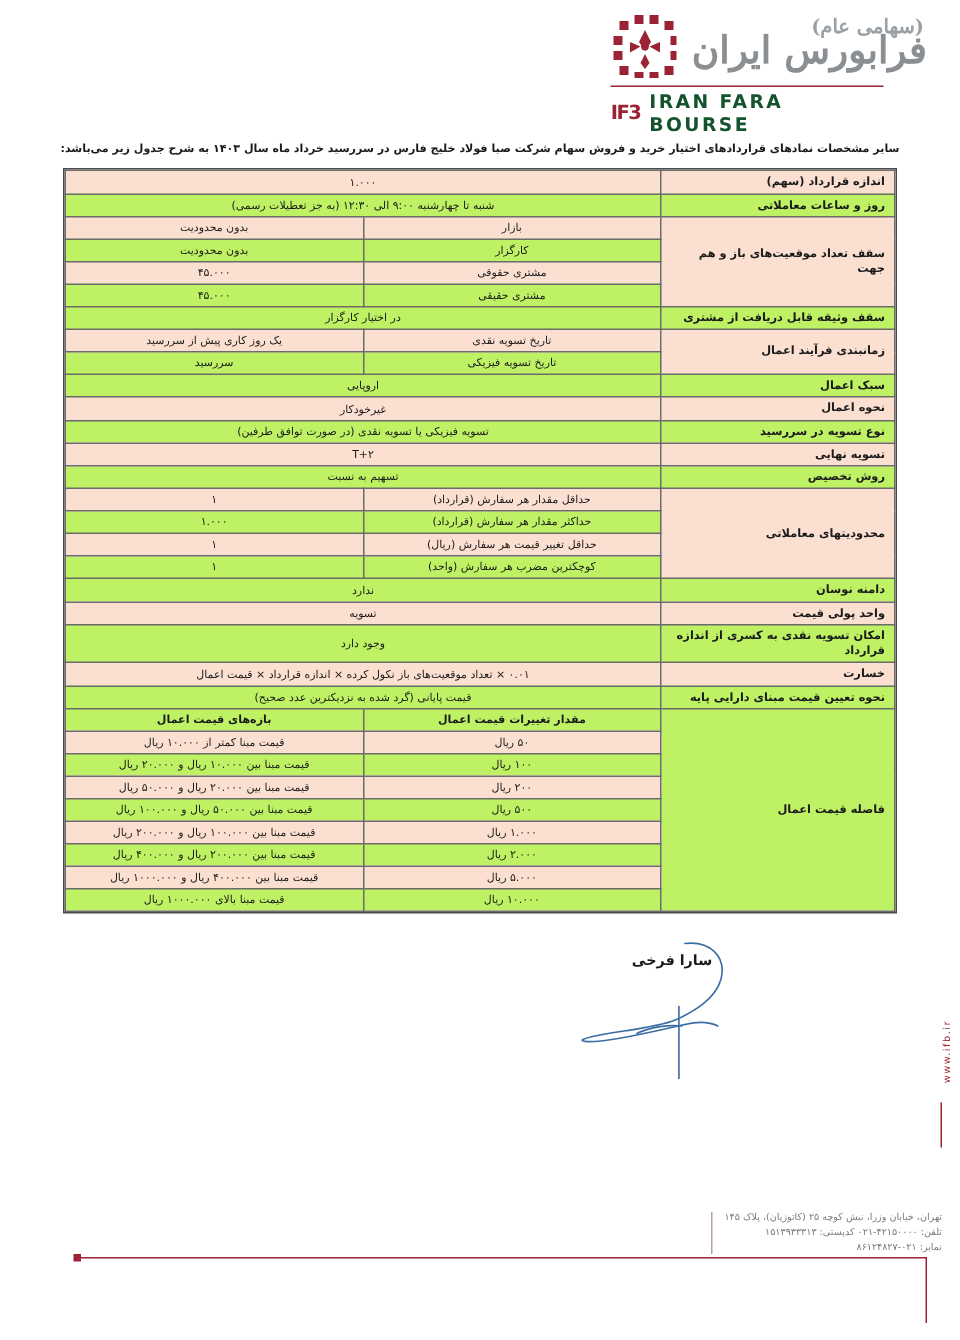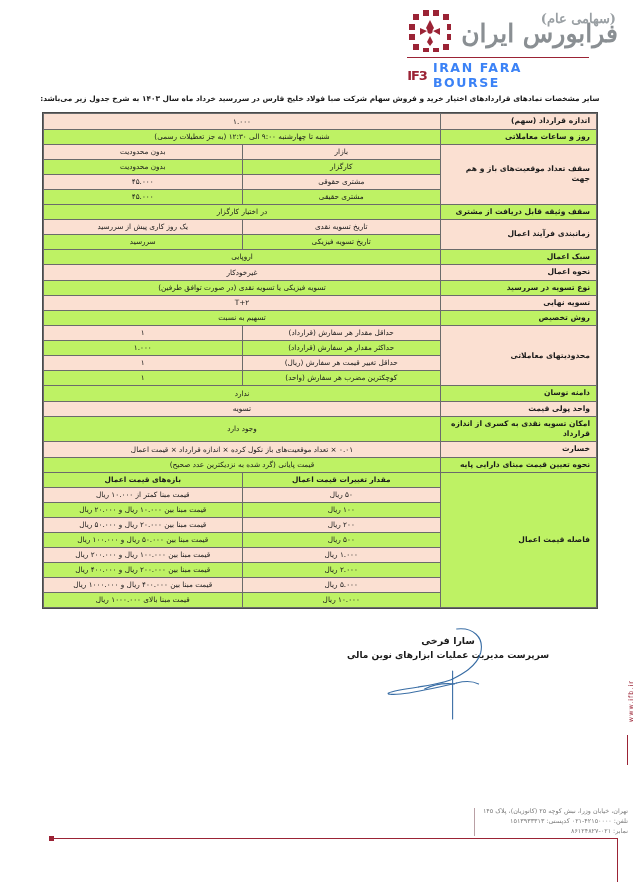--- a/index.html
+++ b/index.html
@@ -74,21 +74,21 @@
     font-family: "DejaVu Sans", sans-serif;
     font-size: 13px;
     font-weight: bold;
     color: #9b2335;
     letter-spacing: -1px;
   }
   .logo-en {
     font-family: "DejaVu Sans", sans-serif;
     font-size: 12.5px;
     font-weight: bold;
-    color: #3b82f6;
+    color: #14532d;
     letter-spacing: 1.6px;
   }
 
   
   .doc-title {
     text-align: center;
     font-size: 7.4px;
     font-weight: bold;
     color: #1a1a1a;
     padding: 2px 30px 8px 30px;
@@ -444,21 +444,20 @@
     <g fill="none" stroke="#3a6ea5" stroke-width="1.1" stroke-linecap="round">
       <path d="M96 2 C112 0 124 10 120 26 C116 40 100 48 92 52"></path>
       <path d="M92 52 C84 56 70 58 58 60"></path>
       <path d="M58 60 C44 62 32 64 28 66 C26 67 30 68 40 67 C58 65 78 60 96 56"></path>
       <path d="M96 56 C104 54 112 54 118 57"></path>
       <path d="M92 44 L92 92"></path>
       <path d="M64 62 C72 58 84 56 94 57"></path>
     </g>
   </svg>
   <div class="sig-name">سارا فرخی</div>
-  <div class="sig-title">سرپرست مدیریت عملیات ابزارهای نوین مالی</div>
 </div>
 
 <div class="side-url">www.ifb.ir</div>
 <div class="side-line"></div>
 
 <div class="footer">
   <div class="footer-inner">
     <div class="foot-fa">
       <div>تهران، خیابان وزرا، نبش کوچه ۲۵ (کاتوزیان)، پلاک ۱۴۵</div>
       <div>تلفن: ۴۲۱۵۰۰۰۰-۰۲۱      کدپستی: ۱۵۱۳۹۳۳۳۱۳</div>

